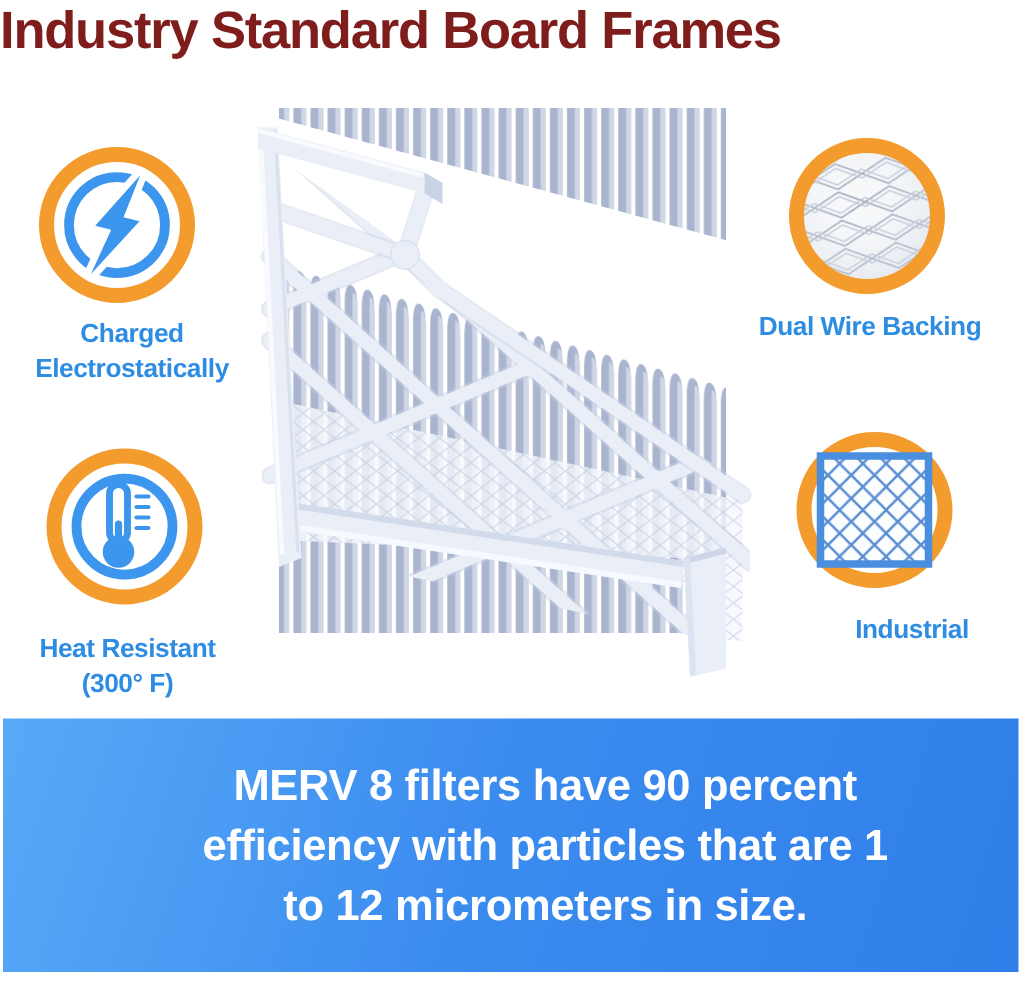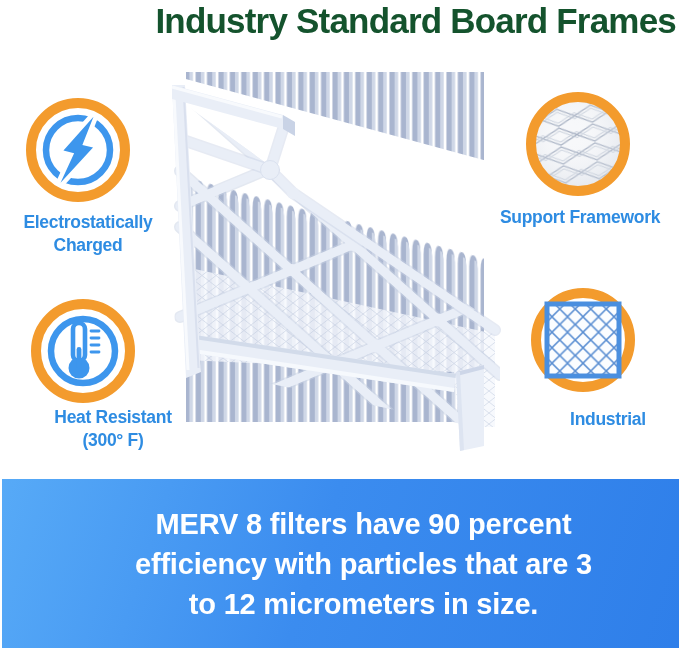--- a/index.html
+++ b/index.html
@@ -3,36 +3,36 @@
 <meta charset="utf-8">
 <style>
   html,body{margin:0;padding:0;}
   body{
     width:679px;height:657px;position:relative;overflow:hidden;
     background:#ffffff;
     font-family:"Liberation Sans", sans-serif;
   }
   .title{
     position:absolute;top:1px;left:0;width:676px;margin:0;
-    text-align:right;font-size:35px;font-weight:bold;letter-spacing:-0.8px;
-    color:#14532d;
+    text-align:left;font-size:35px;font-weight:bold;letter-spacing:-0.8px;
+    color:#7f1d1d;
   }
   .icon-circle{position:absolute;width:106px;height:106px;}
   .feature-label{
     position:absolute;width:168px;text-align:center;
     font-size:17.5px;line-height:23px;font-weight:bold;letter-spacing:-0.3px;
     color:#2e8ce2;
   }
   .pos-icon-tl{left:25px;top:97px;}
   .pos-icon-tr{left:525px;top:91px;}
   .pos-icon-bl{left:30px;top:298px;}
   .pos-icon-br{left:530px;top:287px;}
   .pos-label-tl{left:4px;top:211px;}
   .pos-label-tr{left:496px;top:206px;}
-  .pos-label-bl{left:1px;top:406px;padding-left:28px;}
+  .pos-label-bl{left:1px;top:421px;}
   .pos-label-br{left:524px;top:408px;}
   .product{position:absolute;left:160px;top:72px;width:348px;height:398px;}
   .banner{
     position:absolute;left:2px;top:479px;width:675px;height:169px;
     background:linear-gradient(108deg,#57aaf7 0%,#3b8cef 45%,#2e7ee9 100%);
     display:flex;align-items:center;justify-content:center;padding-left:24px;
   }
   .banner-text{
     text-align:center;color:#ffffff;font-weight:bold;
     font-size:29px;line-height:40px;letter-spacing:-0.2px;
@@ -47,22 +47,22 @@
   <svg width="106" height="106" viewBox="-53 -53 106 106">
     <circle r="47" fill="#ffffff" stroke="#f39b2d" stroke-width="10"></circle>
     <circle r="32" fill="none" stroke="#3d96ed" stroke-width="6.5"></circle>
     <g transform="rotate(14)">
       <path d="M 7,-36 L -14,4 L -3,4 L -9,36 L 14,-6 L 3,-6 Z" fill="#ffffff" stroke="#ffffff" stroke-width="9" stroke-linejoin="round"></path>
       <path d="M 7,-36 L -14,4 L -3,4 L -9,36 L 14,-6 L 3,-6 Z" fill="#3d96ed"></path>
     </g>
   </svg>
 </div>
 <div class="feature-label pos-label-tl">
+  <div>Charged</div>
   <div>Electrostatically</div>
-  <div>Charged</div>
 </div>
 
 <div class="icon-circle pos-icon-tr">
   <svg width="106" height="106" viewBox="-53 -53 106 106">
     <defs>
       <clipPath id="w-clip">
           <circle r="42.5"></circle>
         </clipPath>
       <pattern id="w-mesh" width="34" height="19" patternUnits="userSpaceOnUse">
         <path d="M0,9.5 L17,1 L34,9.5 L17,18 Z" fill="none" stroke="#9ea9bc" stroke-width="1.2"></path>
@@ -75,21 +75,21 @@
     </defs>
     <g clip-path="url(#w-clip)">
       <circle r="42.5" fill="#f7f8fa"></circle>
       <rect x="-55" y="-55" width="110" height="110" fill="url(#w-mesh)" transform="rotate(-7)"></rect>
       <circle r="42.5" fill="url(#w-shade)"></circle>
     </g>
     <circle r="47" fill="none" stroke="#f39b2d" stroke-width="10"></circle>
   </svg>
 </div>
 <div class="feature-label pos-label-tr">
-  <div>Support Framework</div>
+  <div>Dual Wire Backing</div>
 </div>
 
 <div class="icon-circle pos-icon-bl">
   <svg width="106" height="106" viewBox="-53 -53 106 106">
     <circle r="47" fill="#ffffff" stroke="#f39b2d" stroke-width="10"></circle>
     <circle r="32" fill="none" stroke="#3d96ed" stroke-width="6.5"></circle>
     <g transform="translate(-4,0)">
       <rect x="-6" y="-28" width="12" height="38" rx="6" fill="#ffffff" stroke="#3d96ed" stroke-width="4.6"></rect>
       <circle cy="17" r="10.5" fill="#3d96ed"></circle>
       <rect x="-2.4" y="-4" width="4.8" height="22" rx="2.4" fill="#3d96ed"></rect>
@@ -185,16 +185,16 @@
   <g>
     <polygon points="12,13 123,43 123,57 12,27" fill="#e9eef7"></polygon>
     <path d="M12,15 L122,45" stroke="#f8fafd" stroke-width="3" fill="none"></path>
     <polygon points="123,43 135,50 135,64 123,57" fill="#c9d3e6"></polygon>
   </g>
 </svg>
 
 <div class="banner">
   <div class="banner-text">
     <div>MERV 8 filters have 90 percent</div>
-    <div>efficiency with particles that are 3</div>
+    <div>efficiency with particles that are 1</div>
     <div>to 12 micrometers in size.</div>
   </div>
 </div>
 
 </body></html>

